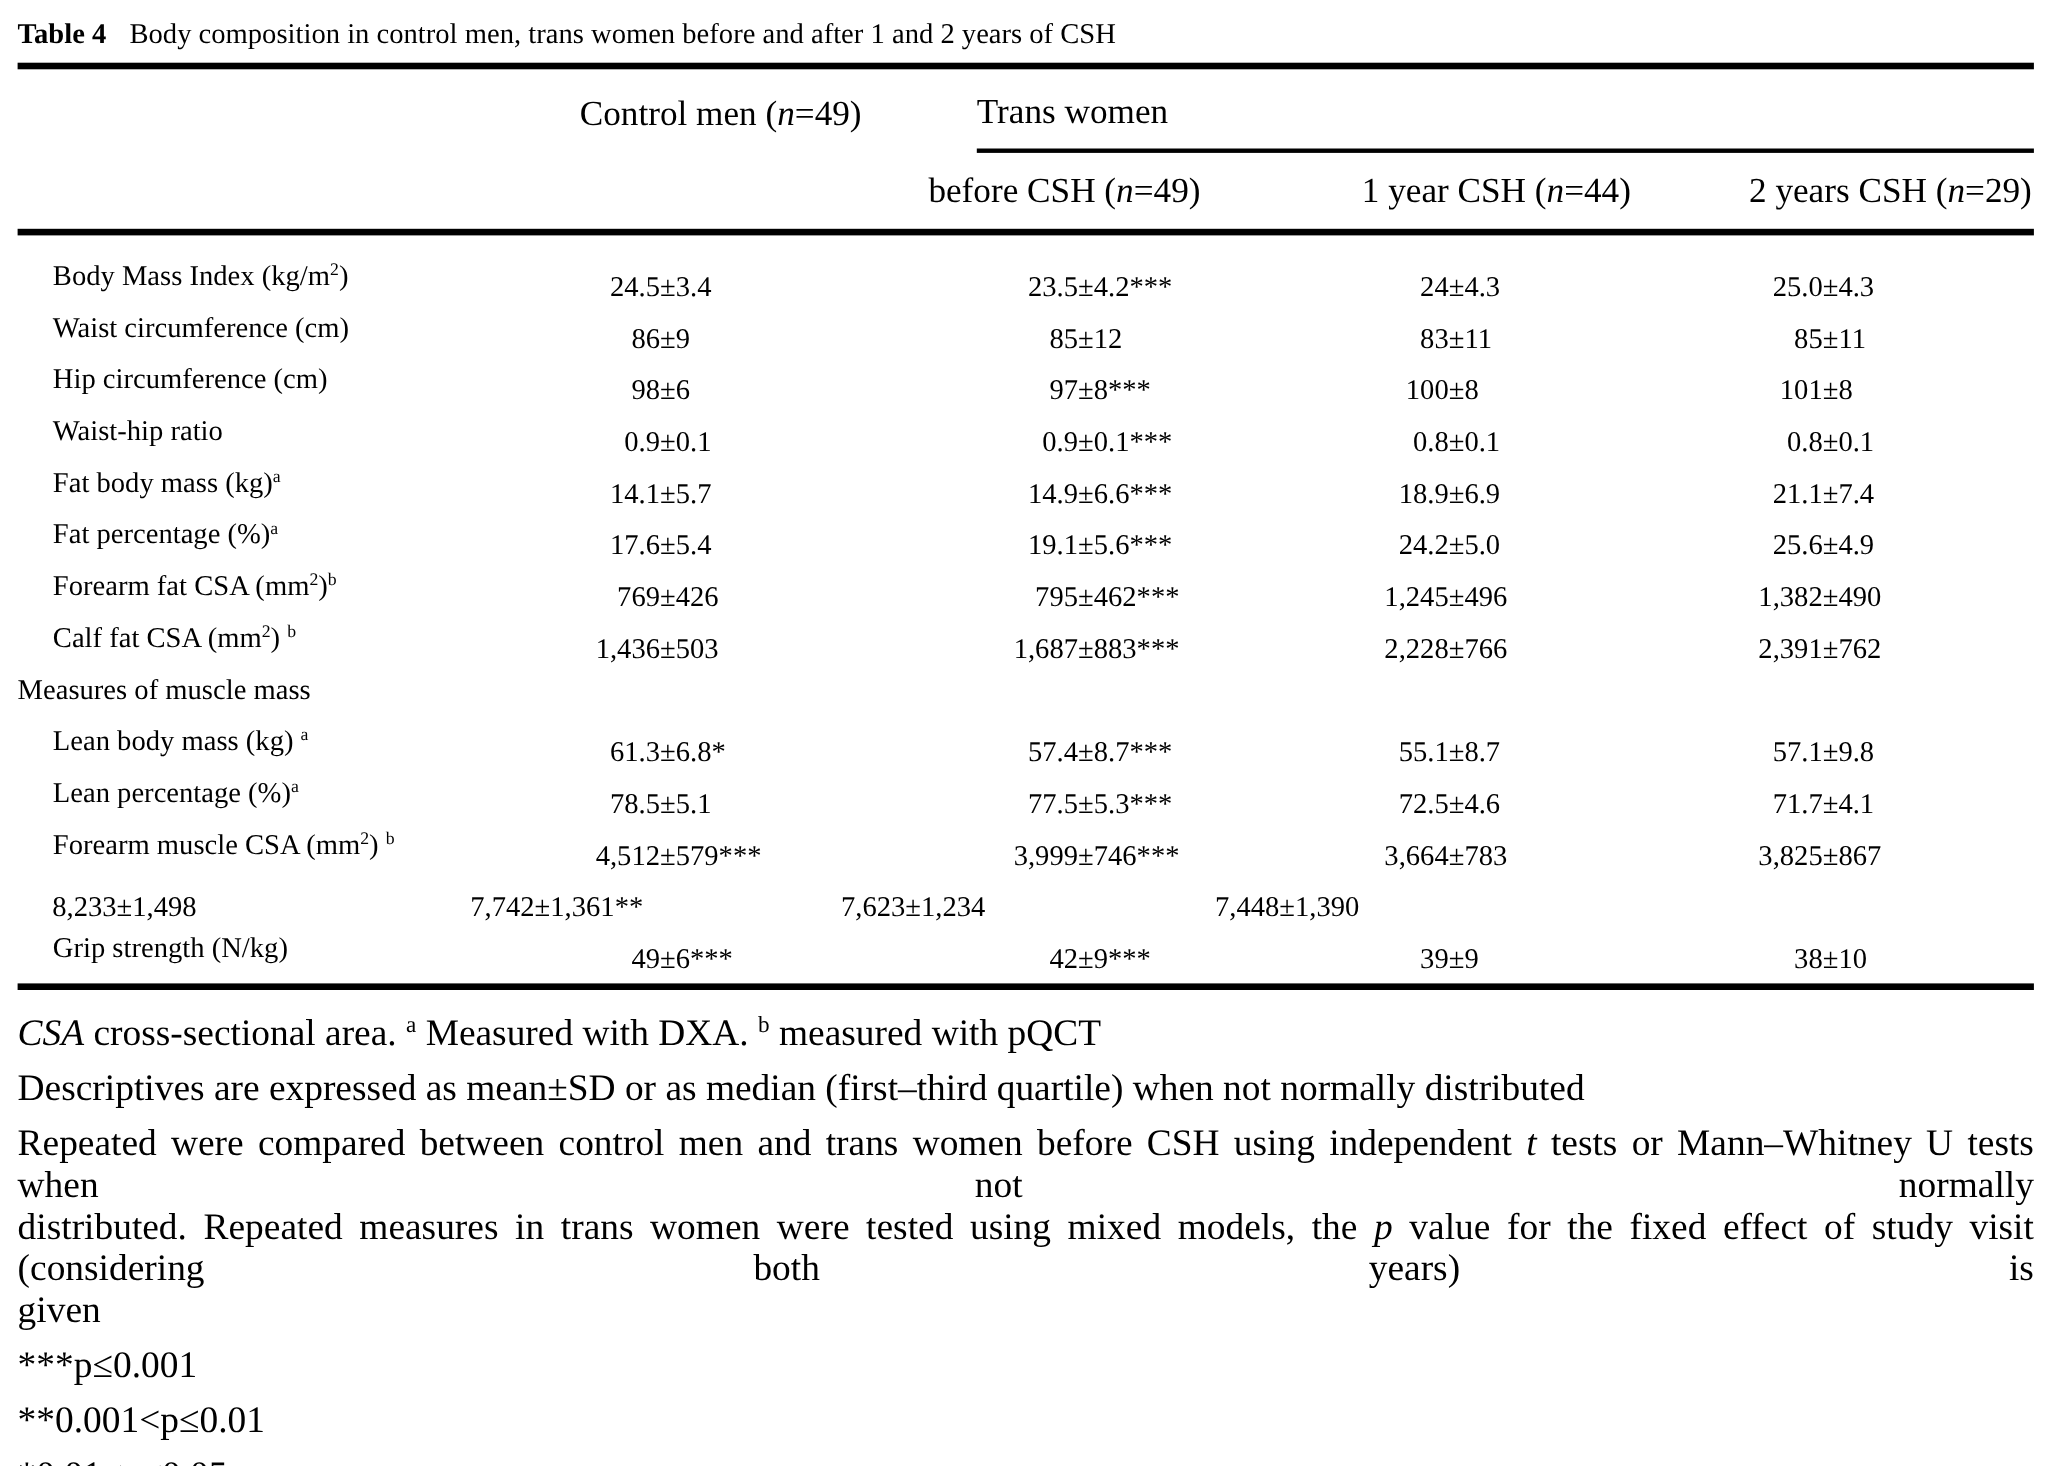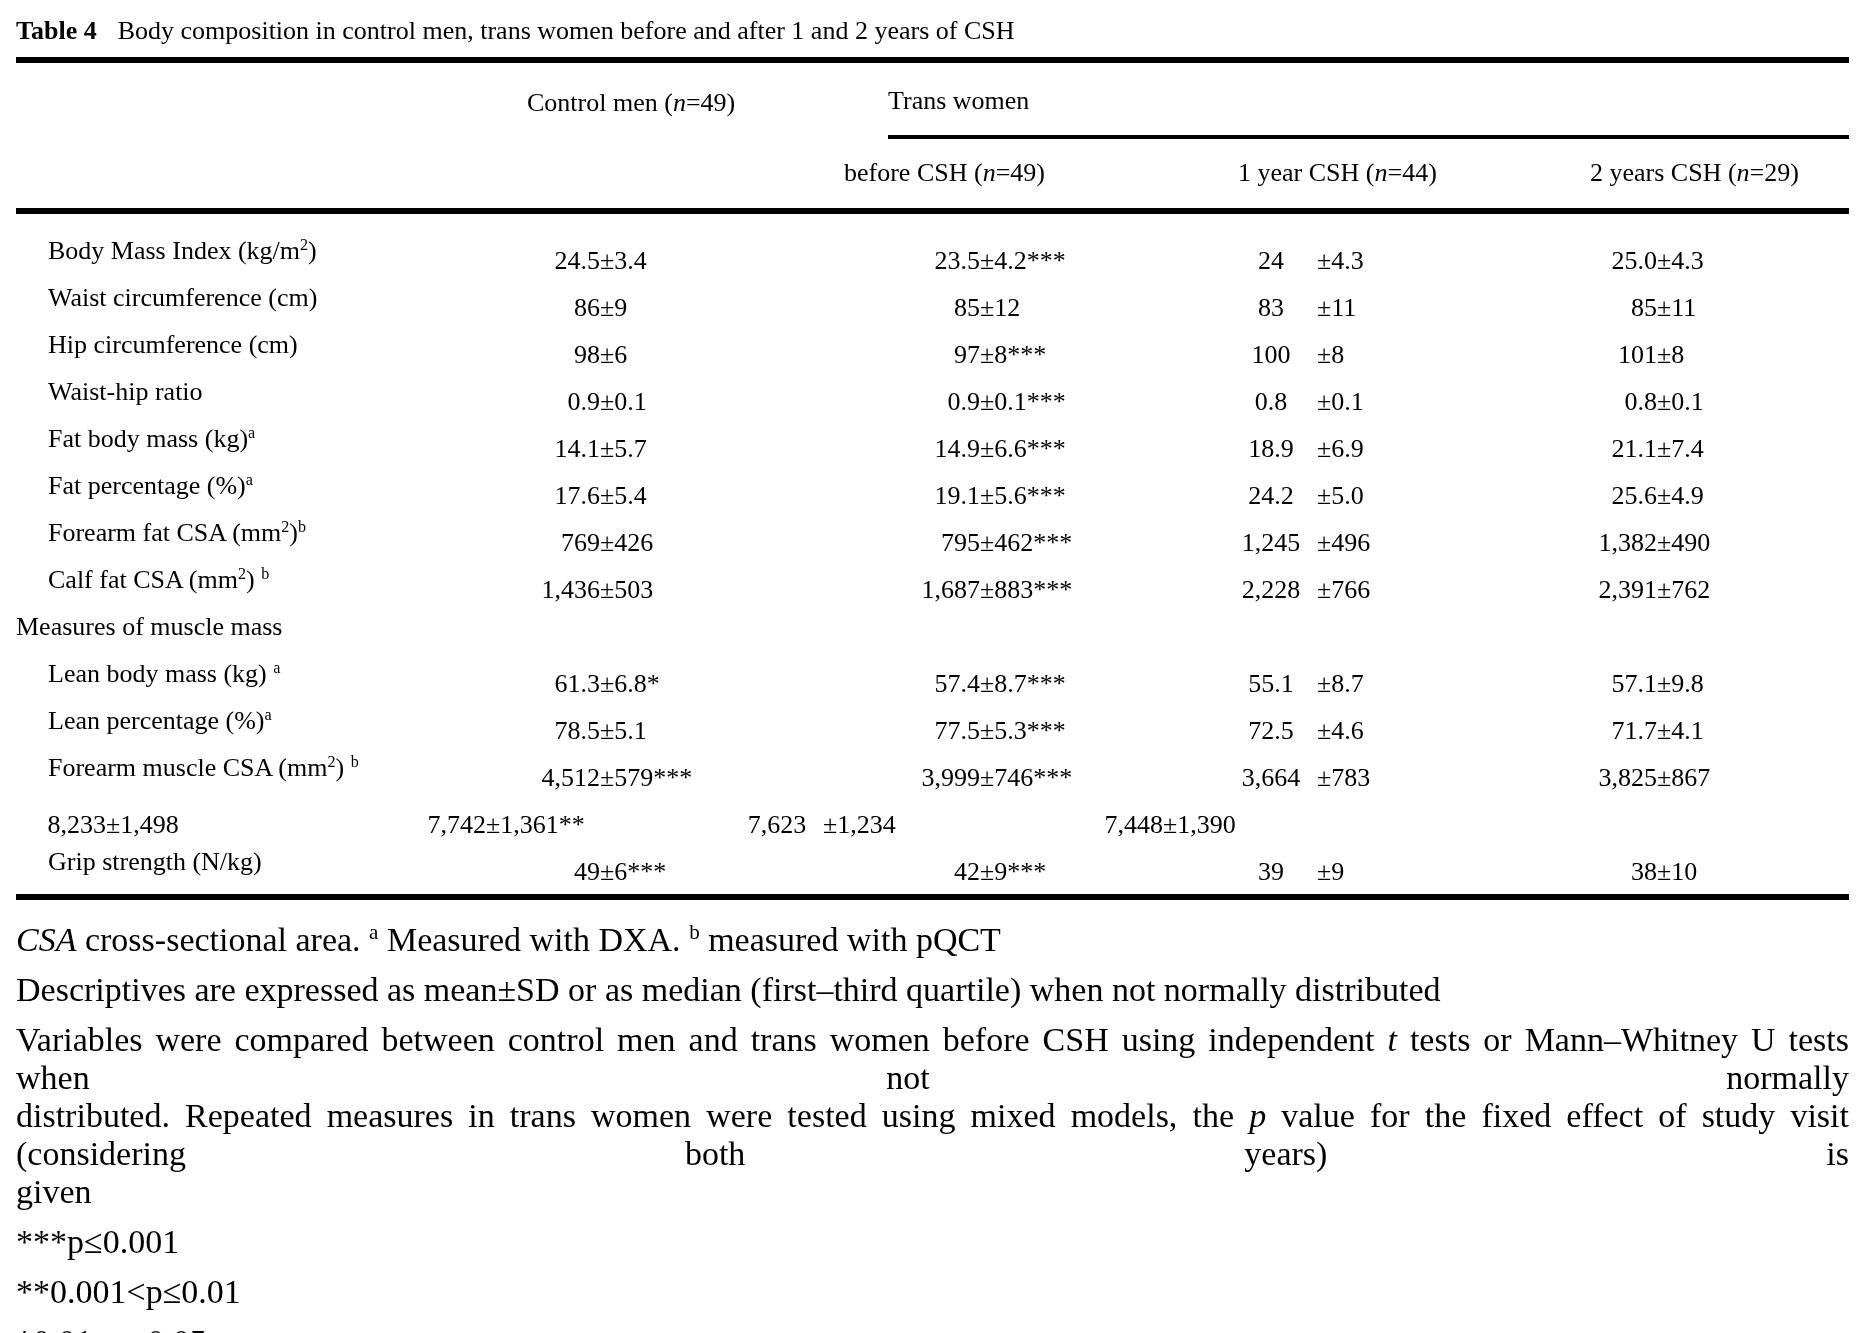--- a/index.html
+++ b/index.html
@@ -15,40 +15,40 @@
   
   .caption{ font-size:26px; line-height:34px; white-space:nowrap; }
   .cap-label{ font-weight:700; margin-right:21px; }
 
   
   .rule{ background:#000; width:100%; }
   .rule.thick{ height:6px; }
   .rule.top{ margin-top:9px; }
 
   
-  .thead{ position:relative; height:145px; font-size:26px; line-height:34px; }
+  .thead{ position:relative; height:145px; font-size:32px; line-height:34px; }
   .h-control{ position:absolute; left:511px; top:23px; white-space:nowrap; }
   .h-group{ position:absolute; left:872px; top:21px; white-space:nowrap; }
   .h-underline{ position:absolute; left:872px; top:72px; height:4px; width:calc(100% - 872px); background:#000; }
   .h-sub{ position:absolute; top:93px; white-space:nowrap; }
   .h-before{ left:828px; }
   .h-y1{ left:1222px; }
   .h-y2{ left:1574px; }
 
   
   .tbody{ padding-top:13px; padding-bottom:9px; }
   .row{ display:flex; height:47px; align-items:center; font-size:26px; white-space:nowrap; }
   .row .label{ width:494px; flex:none; box-sizing:border-box; }
   .row.data .label{ padding-left:32px; }
   .row.section .label{ width:100%; }
   .col{ flex:none; }
   .c1{ width:360px; } .c2{ width:355px; } .c3{ width:355px; } .c4{ width:269px; }
   .val{ display:flex;margin-top:20px; }
   .val .l{ text-align:right; flex:none; white-space:pre; }
-  .c1 .l{ width:90px; } .c2 .l{ width:110px; } .c3 .l{ width:92px;text-align:center; } .c4 .l{ width:77px; }
+  .c1 .l{ width:90px; } .c2 .l{ width:110px; } .c3 .l{ width:92px; } .c4 .l{ width:77px; }
   .val .pm{ flex:none; }
   .val .r{ text-align:left; white-space:pre; }
 
   .sup{ font-size:0.62em; position:relative; top:-0.55em; line-height:0; }
   .it{ font-style:italic; }
 
   
   .footnotes{ padding-top:21px; font-size:34px; }
   .fn{ line-height:38px; margin-bottom:12px; }
   .fn .jline{ display:block; width:100%; text-align:justify; text-align-last:justify; }
@@ -483,21 +483,21 @@
         </div>
       </div>
     </div>
 
   <div class="rule thick"></div>
 
   <div class="footnotes" id="footnotes">
       <div class="fn"><span class="it">CSA</span><span> cross-sectional area. </span><span class="sup">a</span><span> Measured with DXA. </span><span class="sup">b</span><span> measured with pQCT</span></div>
       <div class="fn"><span>Descriptives are expressed as mean±SD or as median (first–third quartile) when not normally distributed</span></div>
       <div class="fn">
-        <span class="jline"><span>Variables were compared between control men and trans women before CSH using independent </span><span class="it">t</span><span> tests or Mann–Whitney U tests when not normally</span></span>
+        <span class="jline"><span>Repeated were compared between control men and trans women before CSH using independent </span><span class="it">t</span><span> tests or Mann–Whitney U tests when not normally</span></span>
         <span class="jline"><span>distributed. Repeated measures in trans women were tested using mixed models, the </span><span class="it">p</span><span> value for the fixed effect of study visit (considering both years) is</span></span>
         <span class="jline last"><span>given</span></span>
       </div>
       <div class="fn"><span>***p≤0.001</span></div>
       <div class="fn"><span>**0.001&lt;p≤0.01</span></div>
       <div class="fn"><span>*0.01&lt;p≤0.05</span></div>
     </div>
 
 </div>
 

